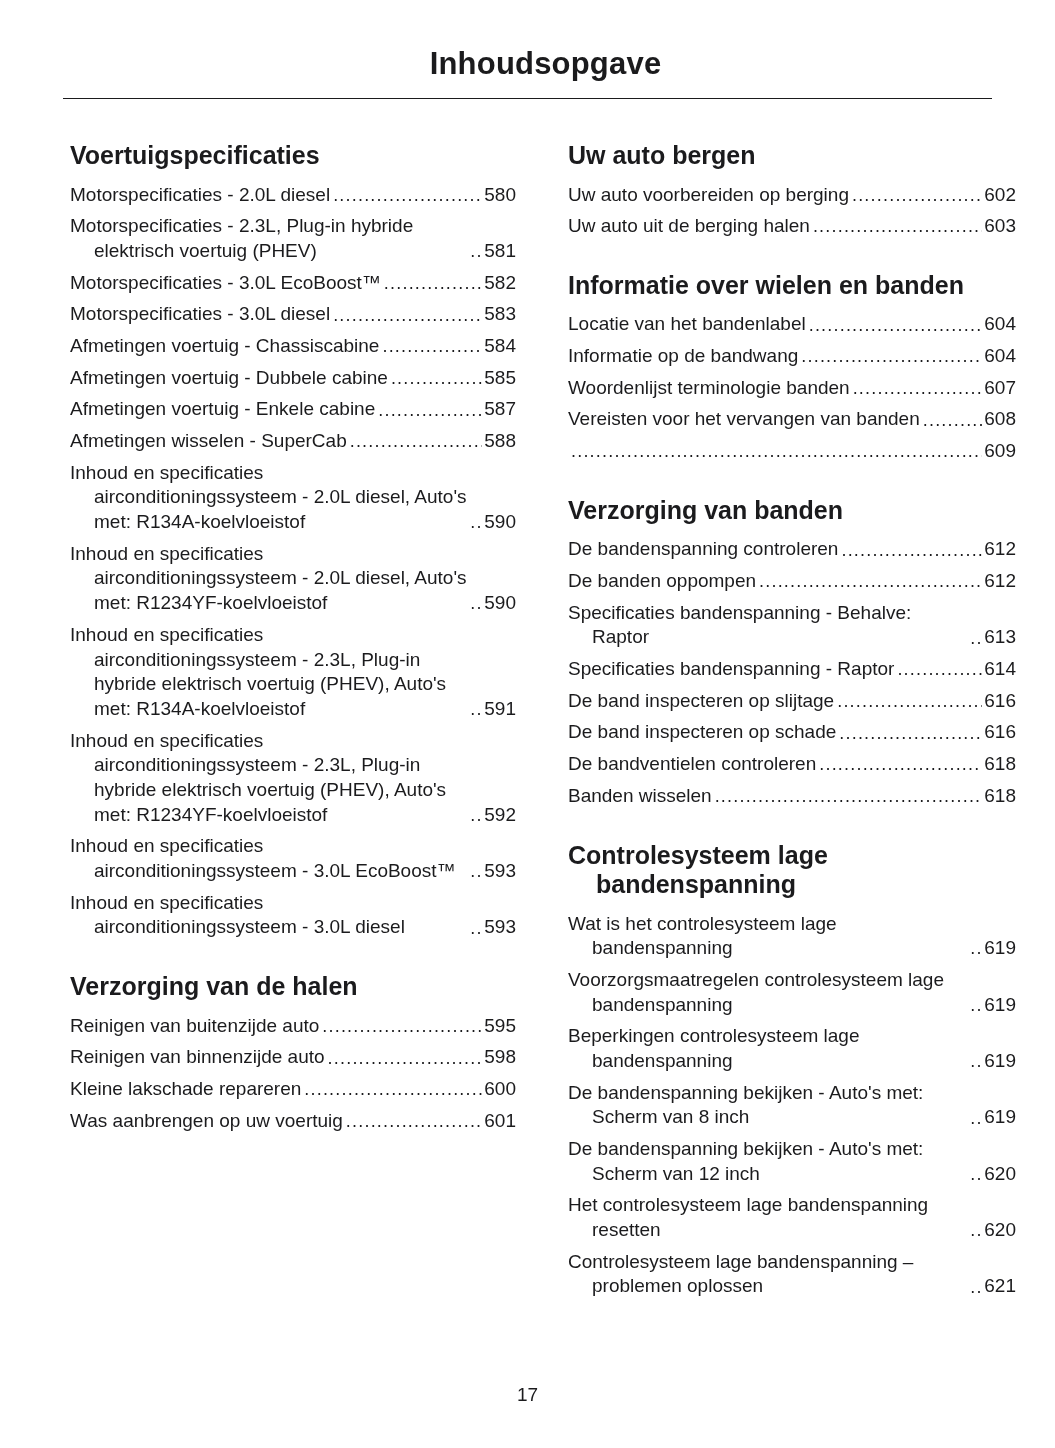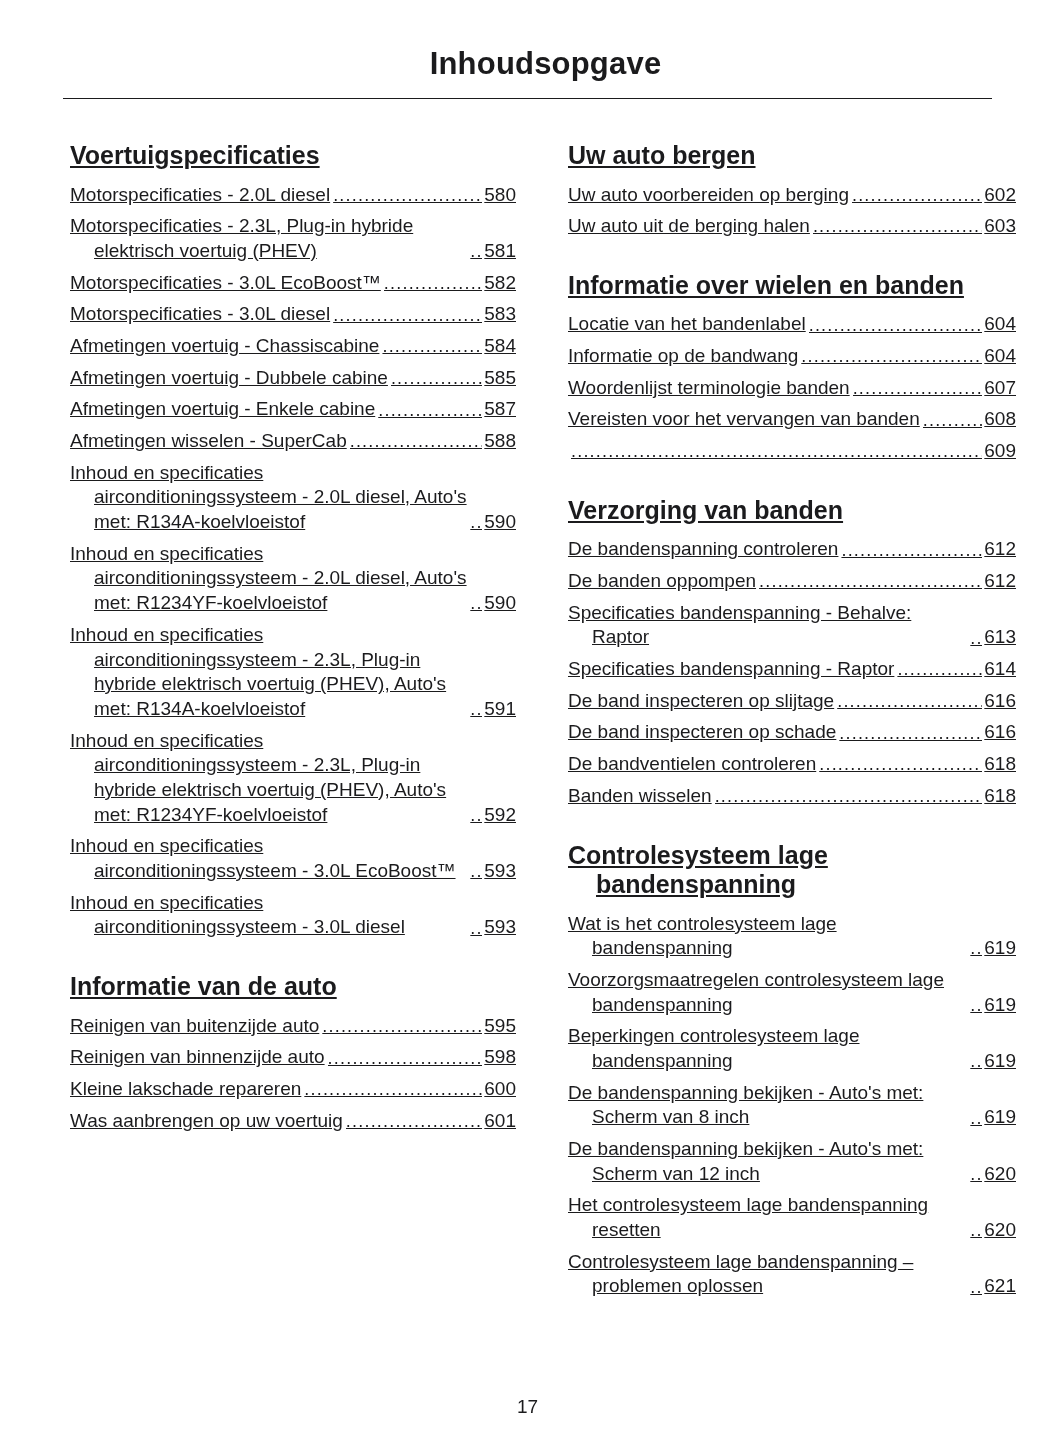--- a/index.html
+++ b/index.html
@@ -24,21 +24,21 @@
     border: none;
     border-top: 1.6px solid #1b1b1d;
     margin: 16px 63px 0 63px;
   }
   .columns {
     display: grid;
     grid-template-columns: 446px 448px;
     column-gap: 52px;
     margin: 42px 0 0 70px;
   }
-  .toc-section { display: block; text-decoration: underline; }
+  .toc-section { display: block; }
   .sec-heading {
     font-size: 25px;
     font-weight: 700;
     line-height: 1.18;
     margin: 32px 0 12px 0;
     padding-left: 28px;
     text-indent: -28px;
   }
   .toc-col > .toc-section:first-child .sec-heading { margin-top: 0; }
   .entry {
@@ -62,21 +62,21 @@
     font-size: 18px;
     letter-spacing: 1.2px;
   }
   .entry .leader::after {
     content: "......................................................................................................................";
   }
   .entry .pagenum { flex: none; }
   .page-footer {
     position: absolute;
     left: 0; right: 0;
-    bottom: 30px;
+    bottom: 42px;
     text-align: center;
     font-size: 19px;
   }
 </style>
 </head>
 <body>
 
 <header>
   <h1 class="doc-title">Inhoudsopgave</h1>
   <hr class="title-rule">
@@ -151,21 +151,21 @@
           <span class="leader"></span>
           <span class="pagenum">593</span>
         </div>
         <div class="entry">
           <span class="label">Inhoud en specificaties airconditioningssysteem - 3.0L diesel</span>
           <span class="leader"></span>
           <span class="pagenum">593</span>
         </div>
       </section>
       <section class="toc-section">
-        <h2 class="sec-heading">Informatie van de auto</h2>
+        <h2 class="sec-heading">Verzorging van de halen</h2>
         <div class="entry">
           <span class="label">Reinigen van buitenzijde auto</span>
           <span class="leader"></span>
           <span class="pagenum">595</span>
         </div>
         <div class="entry">
           <span class="label">Reinigen van binnenzijde auto</span>
           <span class="leader"></span>
           <span class="pagenum">598</span>
         </div>

